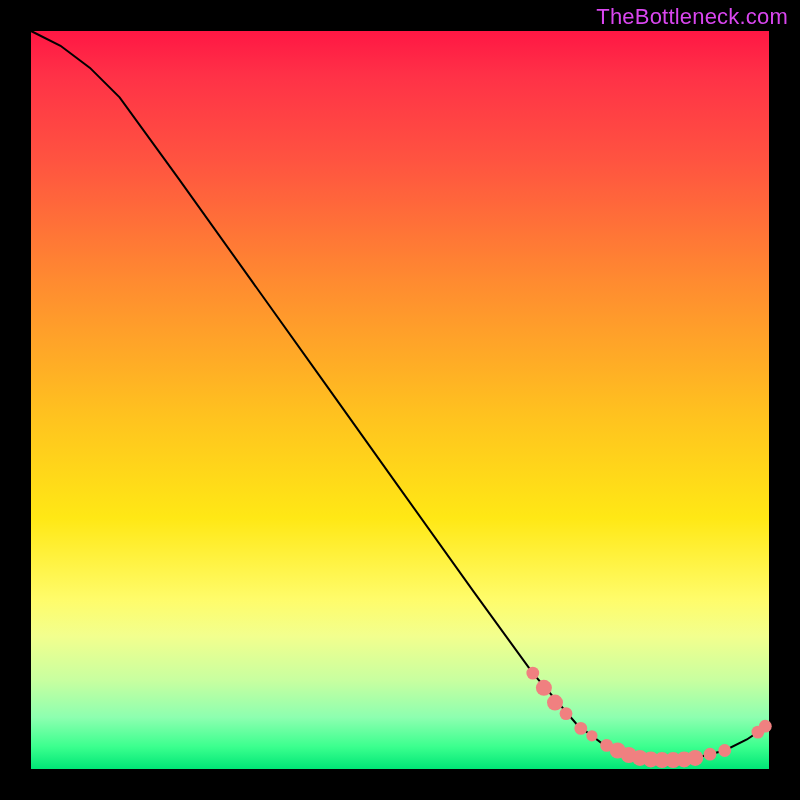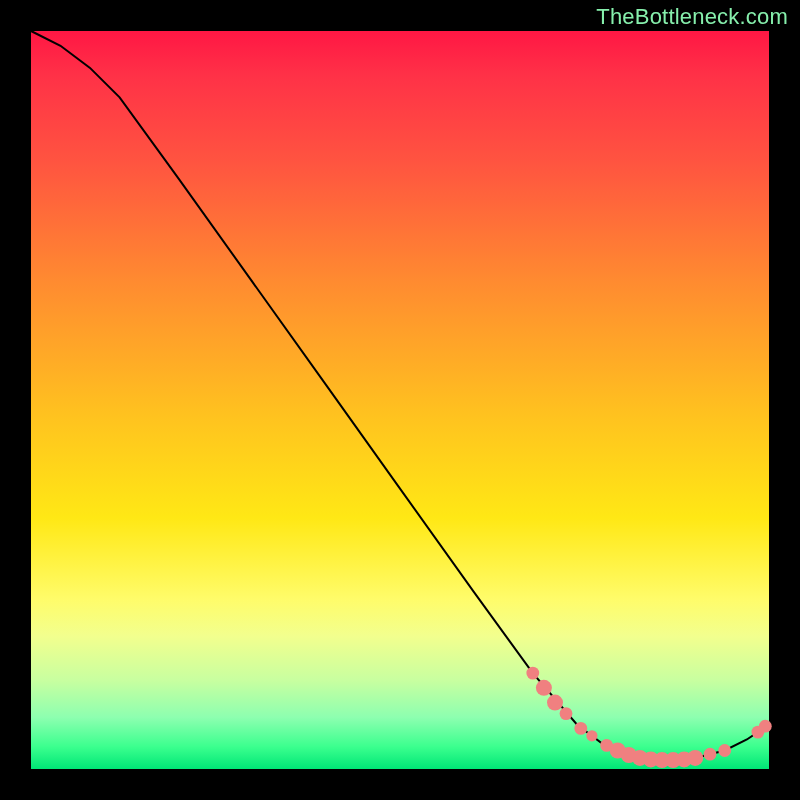--- a/index.html
+++ b/index.html
@@ -11,21 +11,21 @@
   .outer {
     width: 800px;
     height: 800px;
     background: #000;
     position: relative;
   }
   .attribution {
     position: absolute;
     top: 4px;
     right: 12px;
-    color: #86efac;
+    color: #d946ef;
     font-size: 22px;
     font-weight: 500;
     letter-spacing: 0.2px;
   }
   .plot {
     position: absolute;
     left: 31px;
     top: 31px;
     width: 738px;
     height: 738px;

